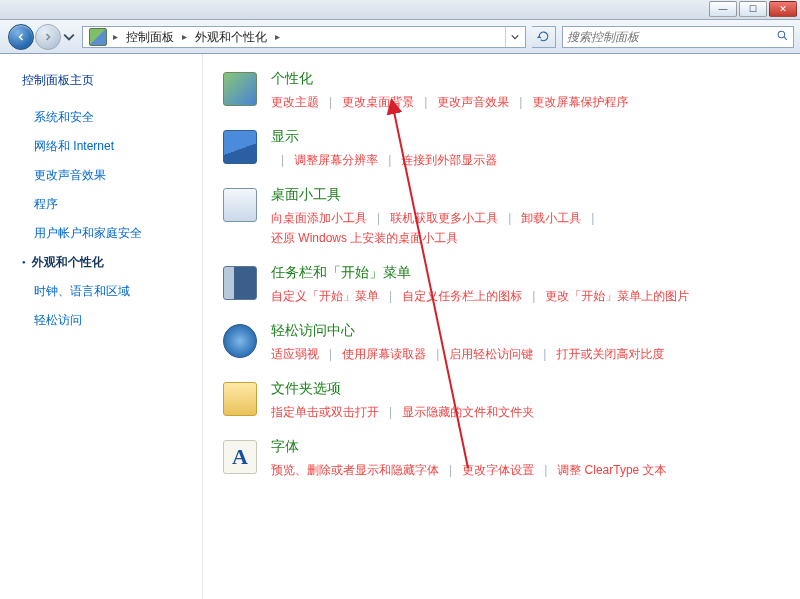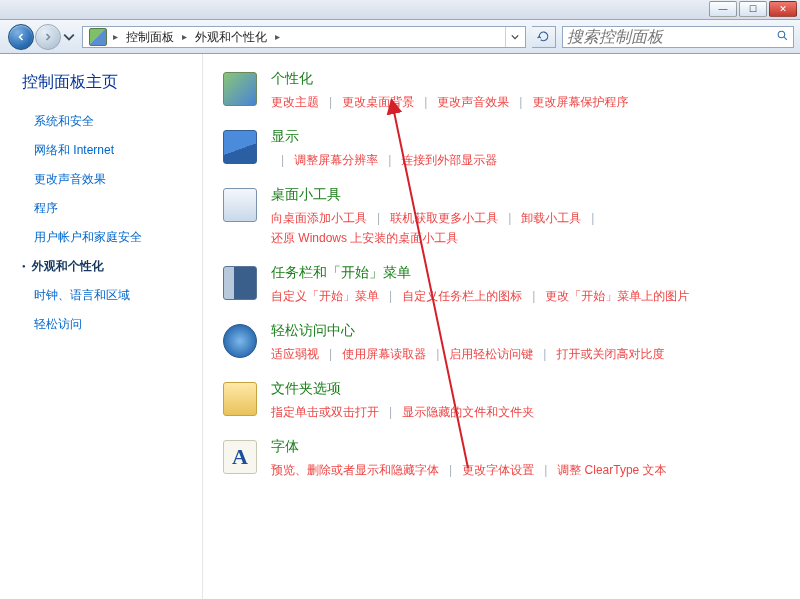--- a/index.html
+++ b/index.html
@@ -108,40 +108,40 @@
     color: #2c5f9e;
   }
   .searchbox {
     width: 232px; height: 22px;
     border: 1px solid #94a9c0;
     background: #fff;
     display: flex; align-items: center;
     padding: 0 4px;
   }
   .searchbox input {
-    border: none; outline: none; flex: 1; font-size: 16px;
+    border: none; outline: none; flex: 1; font-size: 12px;
     font-style: italic; color: #7a7a7a;
     background: transparent;
   }
   .searchbox .s-icon { color: #3b6fae; }
 
   
   .body {
     display: flex;
     height: calc(599px - 20px - 34px);
   }
   .sidebar {
     width: 203px;
     background: #fff;
     padding: 18px 12px 10px 22px;
     border-right: 1px solid #e6e6e6;
   }
   .sidebar-title {
     color: #003399;
-    font-size: 16px;
+    font-size: 12px;
     margin-bottom: 14px;
   }
   .side-list { list-style: none; }
   .side-list li {
     padding: 6px 0 6px 12px;
     color: #0066cc;
     cursor: pointer;
   }
   .side-list li.active { font-weight: bold; color: #14365d; }
   .side-list li.active::before {

